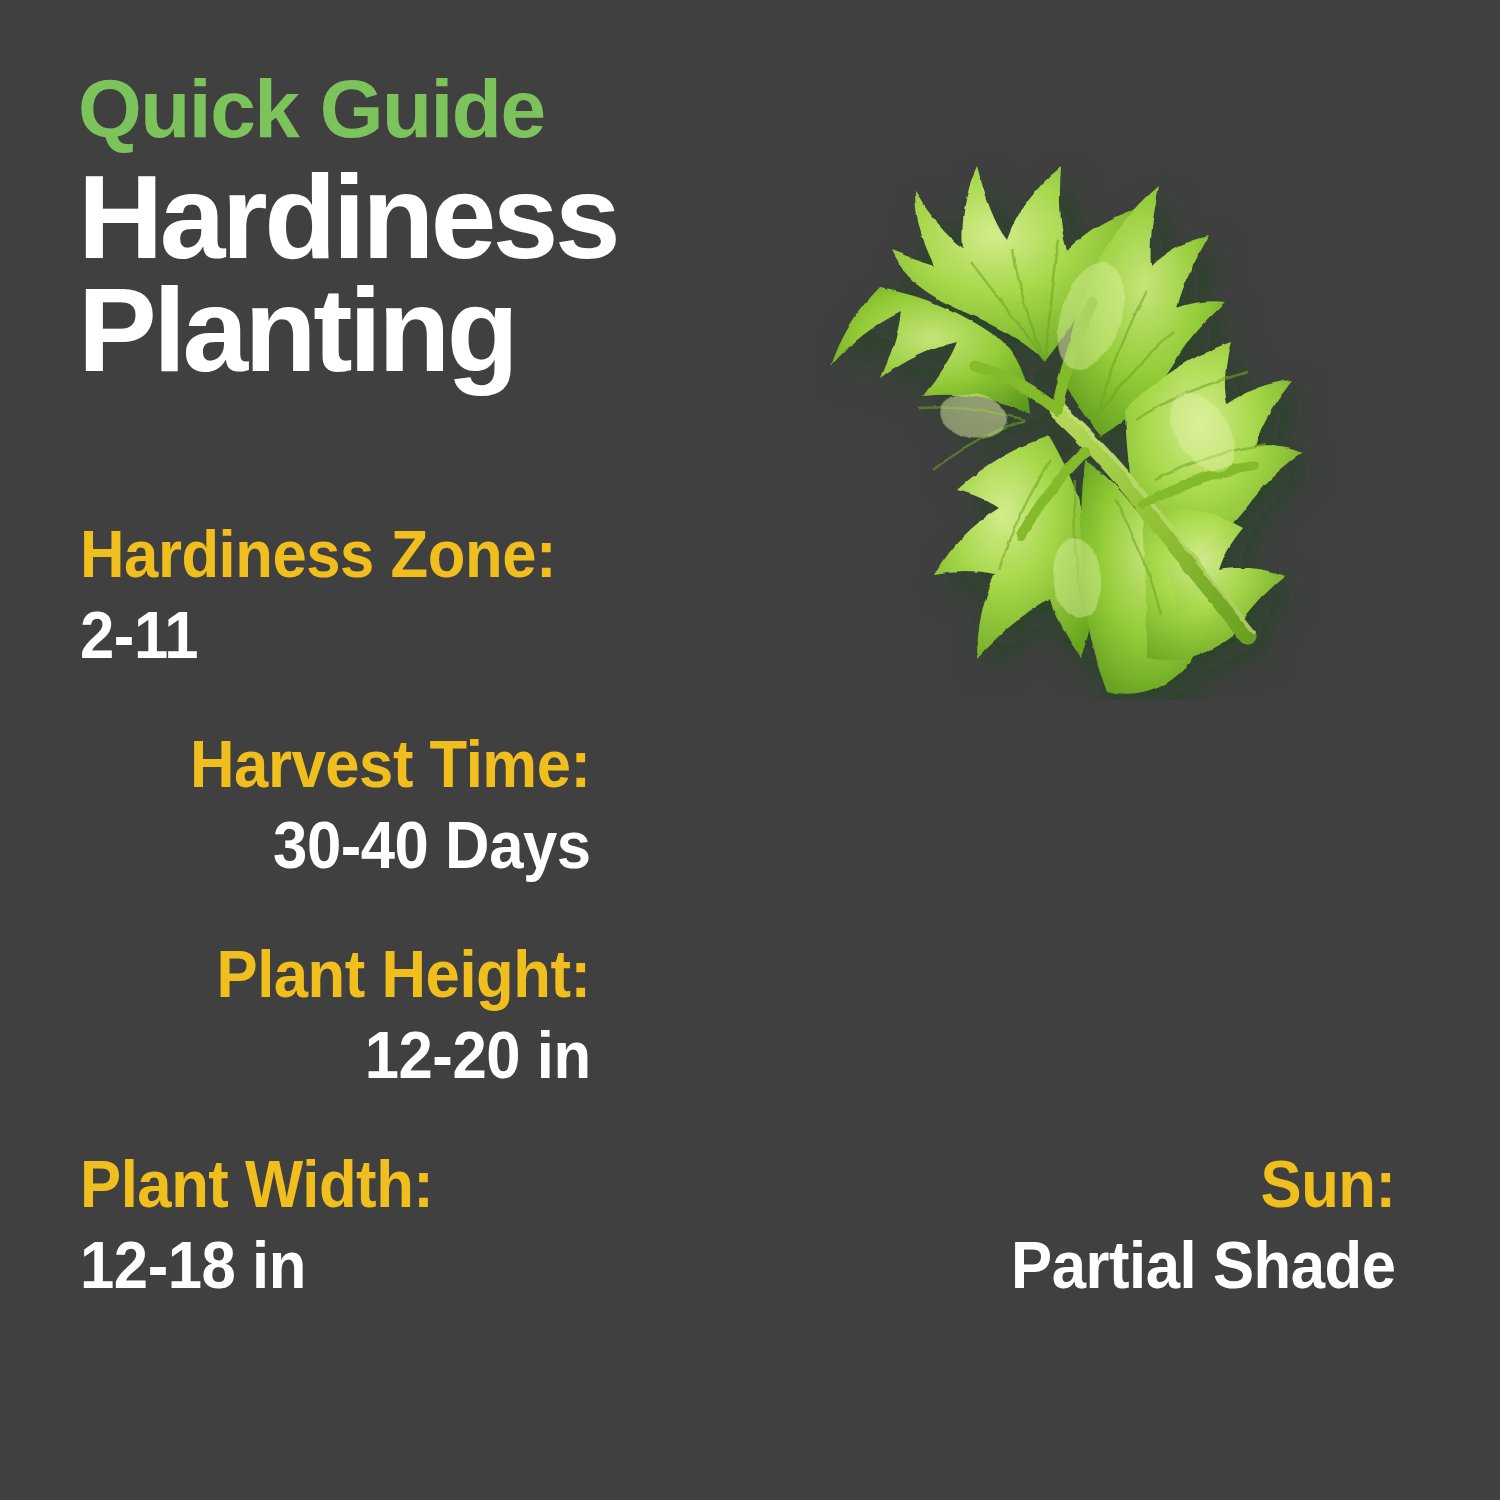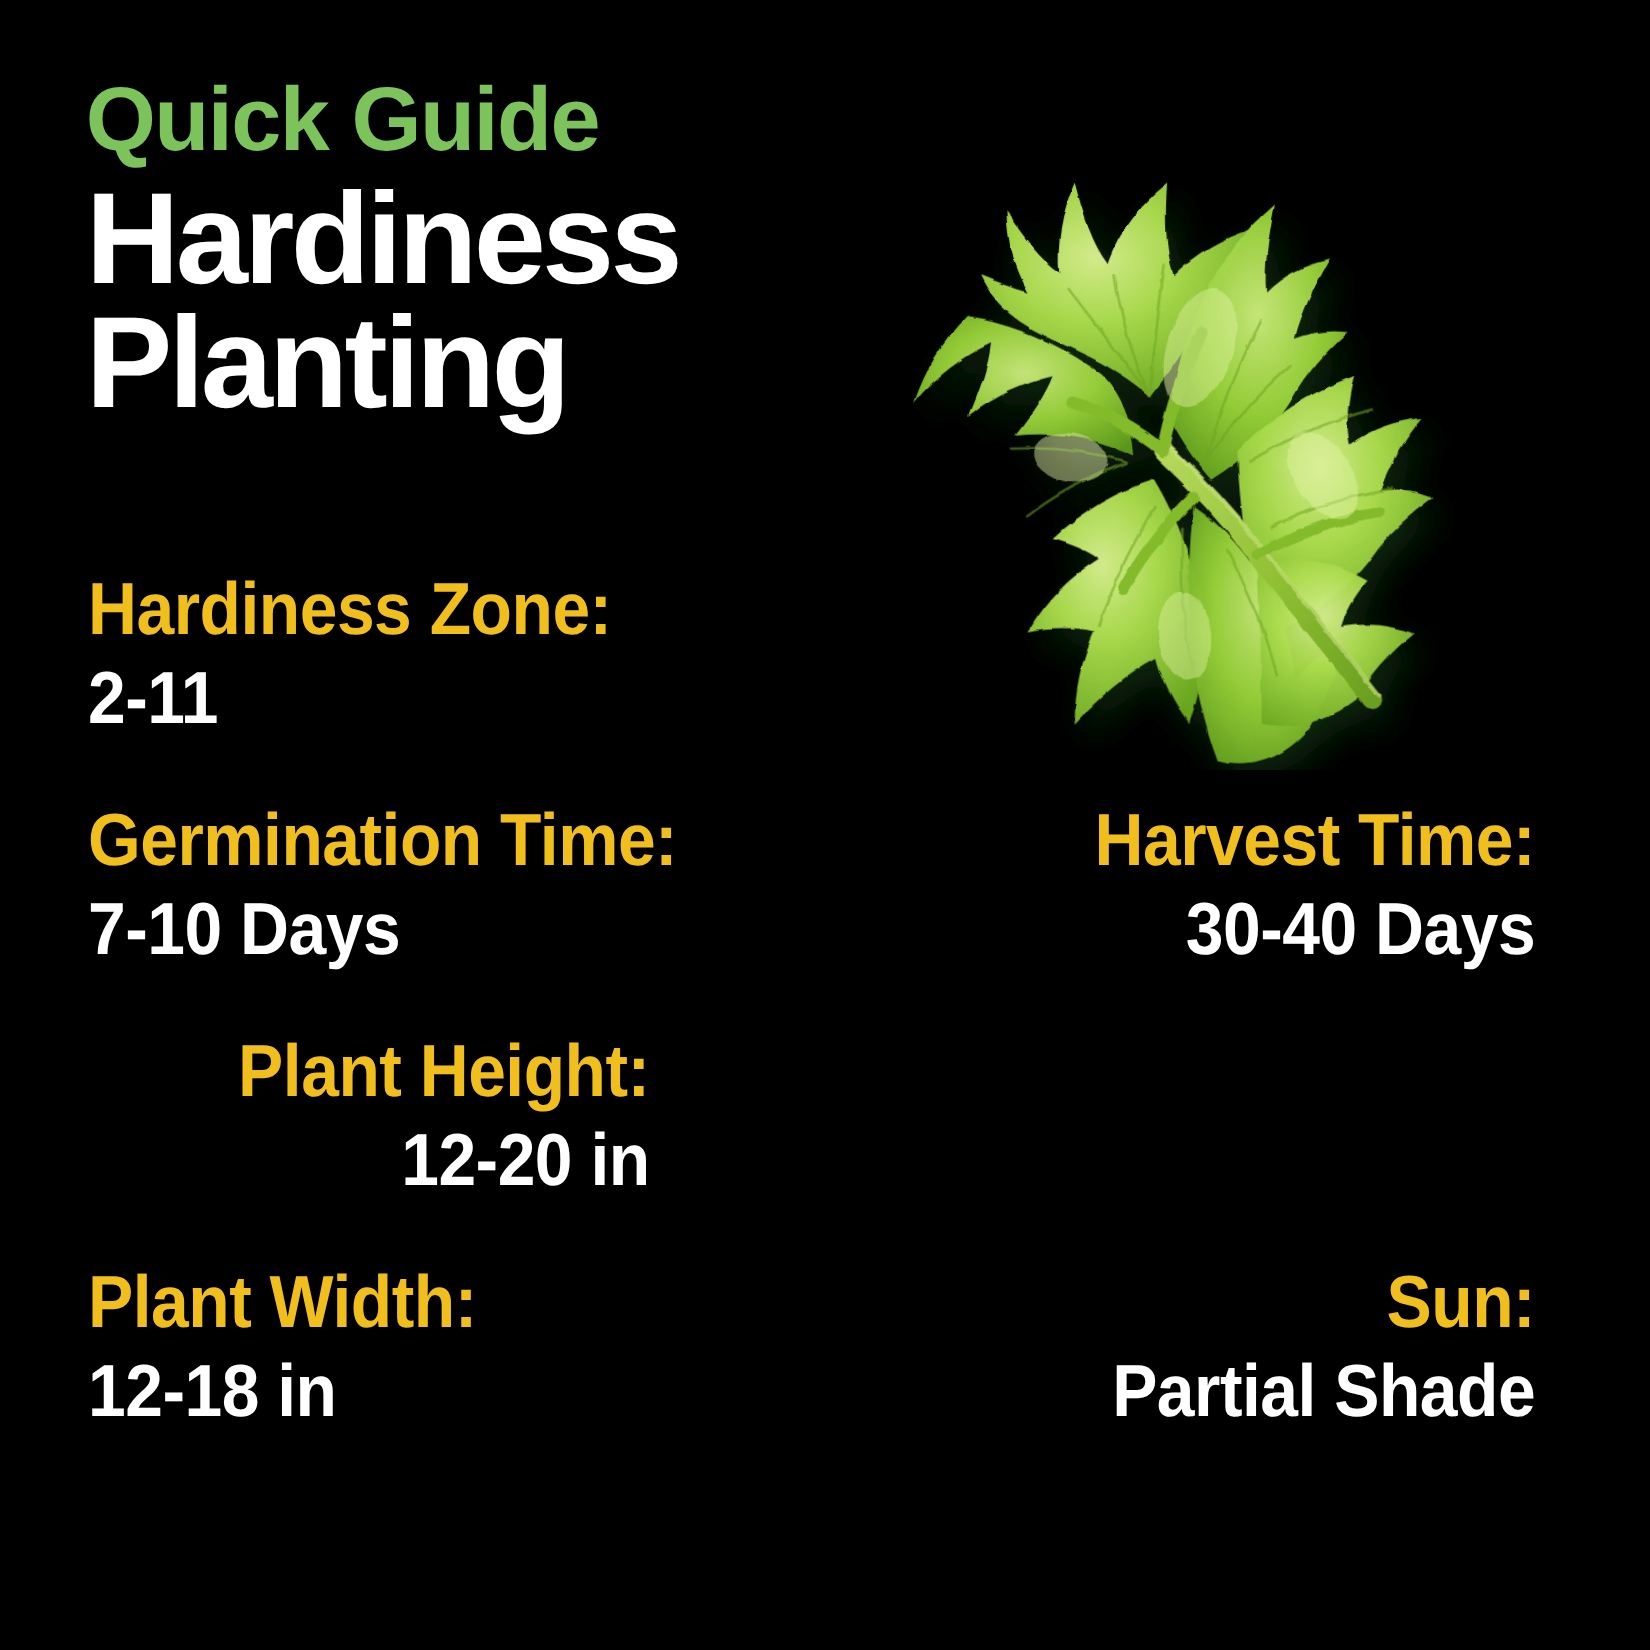--- a/index.html
+++ b/index.html
@@ -4,21 +4,21 @@
 <style>
   html, body {
     margin: 0;
     padding: 0;
     background: #1f6b14;
   }
   #infographic {
     position: relative;
     width: 1500px;
     height: 1500px;
-    background: #000000;
+    background: #404040;
     overflow: hidden;
     font-family: "Liberation Sans", sans-serif;
     -webkit-font-smoothing: antialiased;
   }
 
   
   .header-block {
     position: absolute;
     left: 78px;
     top: 70px;
@@ -61,21 +61,20 @@
     width: 100%;
     height: 100%;
   }
 
   
   .specs {
     position: absolute;
     left: 80px;
     top: 520px;
     width: 1360px;
-    text-decoration: underline;
   }
   .spec-row {
     display: flex;
     width: 100%;
     margin-bottom: 62px;
   }
   .spec-row:last-child { margin-bottom: 16px; }
 
   .spec-cell {
     width: 805px;
@@ -231,24 +230,20 @@
         <div class="spec-label">Hardiness Zone:</div>
         <div class="spec-value">2-11</div>
       </div>
       <div class="spec-cell right empty">
         <div class="spec-label"></div>
         <div class="spec-value"></div>
       </div>
     </div>
 
     <div class="spec-row">
-      <div class="spec-cell">
-        <div class="spec-label">Germination Time:</div>
-        <div class="spec-value">7-10 Days</div>
-      </div>
       <div class="spec-cell right">
         <div class="spec-label">Harvest Time:</div>
         <div class="spec-value">30-40 Days</div>
       </div>
     </div>
 
     <div class="spec-row">
       <div class="spec-cell right">
         <div class="spec-label">Plant Height:</div>
         <div class="spec-value">12-20 in</div>

